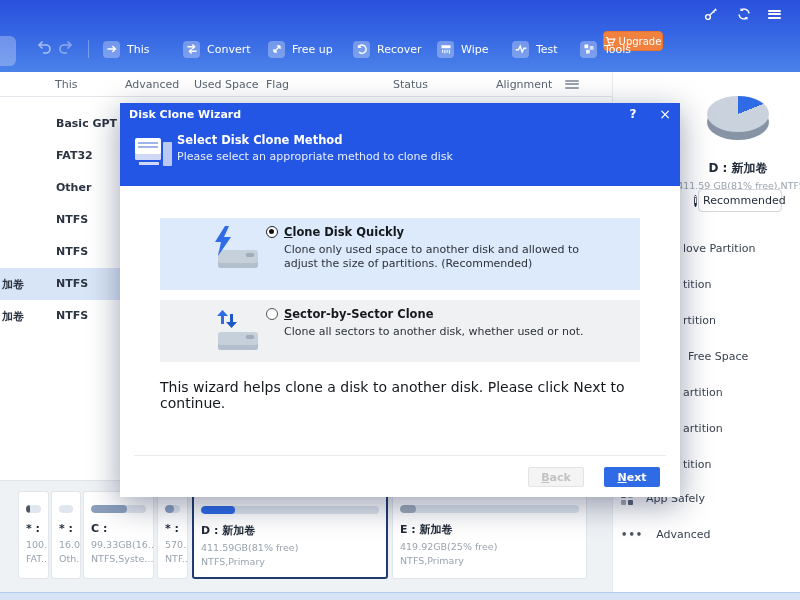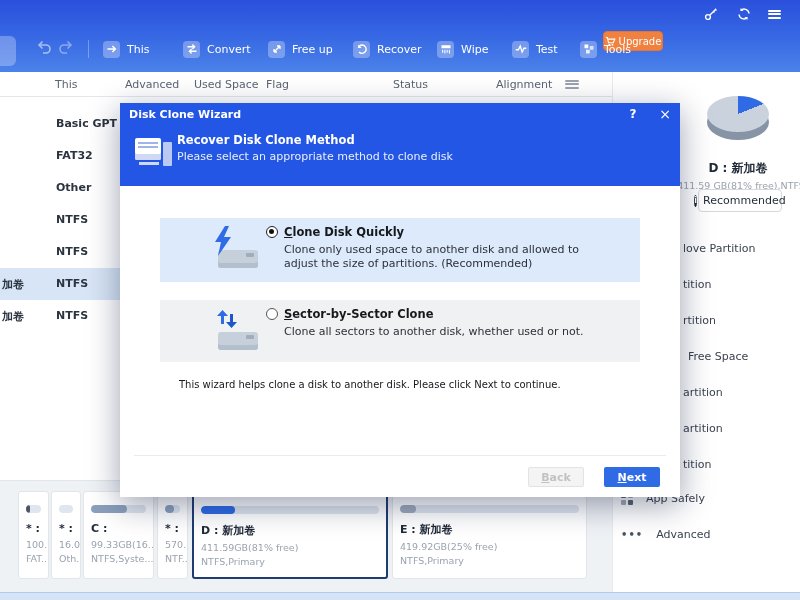--- a/index.html
+++ b/index.html
@@ -67,33 +67,33 @@
   .dlg-help { position:absolute; left:505px; top:4px; color:#fff; font-size:12px; font-weight:bold; width:16px; text-align:center; cursor:pointer; }
   .dlg-close { position:absolute; left:537px; top:3px; color:#fff; font-size:14px; width:16px; text-align:center; cursor:pointer; }
   .hicon { position:absolute; left:15px; top:33px; width:40px; height:34px; }
   .hicon .mon { position:absolute; left:0; top:2px; width:26px; height:22px; background:#fff; border-radius:2px; box-shadow:inset 0 -6px 0 #cfd9f5; }
   .hicon .mon:after { content:""; position:absolute; left:3px; top:4px; width:20px; height:2px; background:#9fb4ea; box-shadow:0 4px 0 #9fb4ea; }
   .hicon .twr { position:absolute; left:28px; top:6px; width:9px; height:24px; background:#b9c9f2; border-radius:1px; }
   .hicon .base { position:absolute; left:4px; top:26px; width:20px; height:3px; background:#cfd9f5; }
   .dlg-heading { position:absolute; left:57px; top:30px; color:#fff; font-size:11.5px; font-weight:bold; }
   .dlg-sub { position:absolute; left:57px; top:47px; color:#e8efff; font-size:11px; }
   .opt { position:absolute; left:40px; width:480px; }
-  .opt1 { top:115px; height:64px; background:#dceafb; }
+  .opt1 { top:115px; height:72px; background:#dceafb; }
   .opt2 { top:197px; height:62px; background:#f0f1f2; }
   .opt-ic { position:absolute; left:52px; top:12px; width:48px; height:40px; }
   .disk-sh { position:absolute; left:6px; bottom:2px; width:40px; height:18px; background:#c6d0db; border-radius:3px; box-shadow:inset 0 -5px 0 #b3bfcc; }
   .disk-sh:after { content:""; position:absolute; right:4px; top:3px; width:8px; height:4px; background:#9fadbd; border-radius:1px; }
   .opt-ic svg { position:absolute; left:0; top:-4px; }
   .radio { position:absolute; left:106px; top:8px; width:12px; height:12px; border-radius:50%; border:1.5px solid #555; background:#fff; cursor:pointer; }
   .radio.on { border-color:#222; }
   .radio.on:after { content:""; position:absolute; left:2px; top:2px; width:5px; height:5px; border-radius:50%; background:#111; }
   .opt-label { position:absolute; left:124px; top:7px; font-size:11.5px; font-weight:bold; color:#15181d; display:inline-block; cursor:pointer; }
   .opt-label::first-letter { text-decoration:underline; }
   .opt-desc { position:absolute; left:124px; top:25px; max-width:330px; font-size:11px; line-height:14px; color:#2c3138; }
-  .dlg-hint { position:absolute; left:40px; top:276px; font-size:10px; color:#15181d;margin-left:19px; }
+  .dlg-hint { position:absolute; left:40px; top:276px; font-size:14px; color:#15181d; }
   .dlg-sep { position:absolute; left:14px; right:14px; top:352px; height:1px; background:#ebebeb; }
   .btn { position:absolute; top:364px; width:56px; height:20px; font-size:11px; font-weight:bold; display:flex; align-items:center; justify-content:center; border-radius:2px; cursor:pointer; }
   .btn span { display:inline-block; }
   .btn span::first-letter { text-decoration:underline; }
   .btn-back { left:408px; background:#f4f4f4; border:1px solid #e3e3e3; color:#c2c2c2; cursor:default; }
   .btn-next { left:484px; background:#2e6be5; color:#fff; }
 </style>
 </head>
 <body>
 
@@ -343,21 +343,21 @@
 <div class="abs dialog">
   <div class="dlg-head">
     <div class="dlg-title">Disk Clone Wizard</div>
     <div class="dlg-help">?</div>
     <div class="dlg-close">×</div>
     <div class="hicon">
         <div class="mon"></div>
         <div class="twr"></div>
         <div class="base"></div>
       </div>
-    <div class="dlg-heading">Recover Disk Clone Method</div>
+    <div class="dlg-heading">Select Disk Clone Method</div>
     <div class="dlg-sub">Please select an appropriate method to clone disk</div>
   </div>
 
   <div class="opt opt1">
     <div class="opt-ic">
       <div class="disk-sh"></div>
       <svg width="22" height="30" viewBox="0 0 22 30">
           <polygon points="13,0 3,16 9,16 6,30 19,11 12,11 17,0" fill="#2e6be5"></polygon>
         </svg>
     </div>

